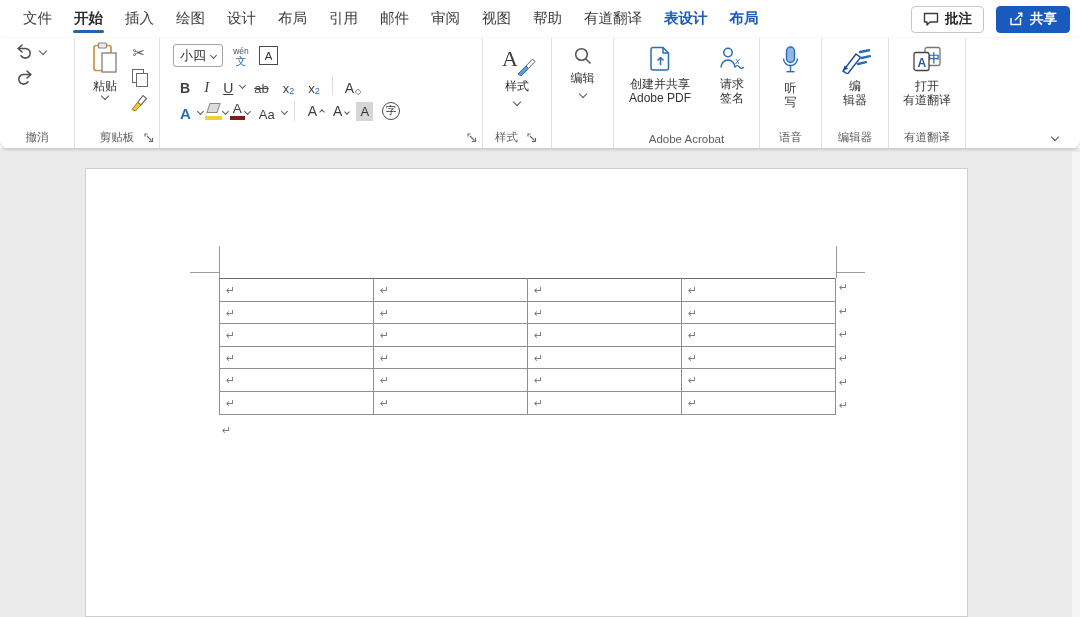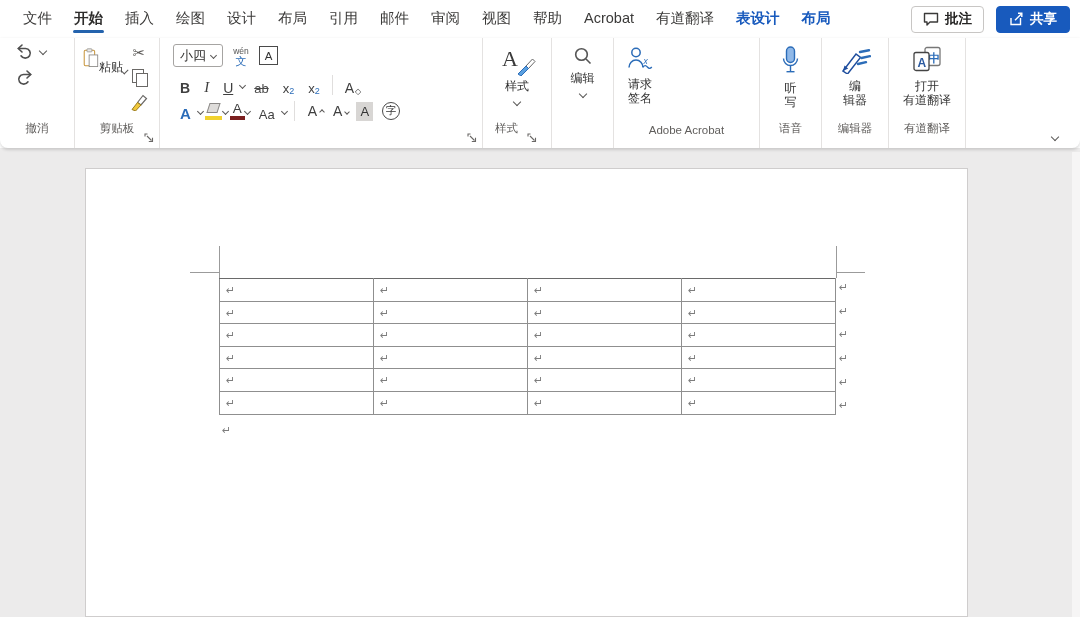--- a/index.html
+++ b/index.html
@@ -13,36 +13,36 @@
   .tab.active { font-weight:bold; color:#2d2c2b; }
   .tab.active::after { content:""; position:absolute; left:10px; right:10px; bottom:5px; height:3px; border-radius:2px; background:#2463ad; }
   .tab.contextual { color:#185abd;font-weight:bold; }
   .tabbar-right { display:flex; align-items:center; gap:12px; padding-right:10px; }
   .btn-comments { display:flex; align-items:center; gap:6px; height:27px; padding:0 11px; background:#fff; border:1px solid #c8c6c4; border-radius:4px; font-size:13.5px; font-weight:bold; color:#252423; }
   .btn-share { display:flex; align-items:center; gap:6px; height:27px; padding:0 12px; background:#185abd; border:1px solid #185abd; border-radius:4px; font-size:13.5px; font-weight:bold; color:#fff; }
 
   
   .ribbon { position:absolute; left:0; top:38px; width:1080px; height:110px; background:#fff; display:flex; border-radius:0 0 8px 8px; box-shadow:0 1.5px 3px rgba(0,0,0,.14); z-index:5; }
   .rgroup { position:relative; height:110px; border-right:1px solid #e4e2e1; flex:none; }
-  .glabel { position:absolute; bottom:12px; left:0; right:0; text-align:center; font-size:11.5px; color:#605e5c; white-space:nowrap; }
+  .glabel { position:absolute; bottom:3px; left:0; right:0; text-align:center; font-size:11.5px; color:#605e5c; white-space:nowrap; }
   .launcher { position:absolute; bottom:5px; right:5px; }
   .chev { display:inline-block; width:6px; height:6px; border-right:1.3px solid #5a5857; border-bottom:1.3px solid #5a5857; transform:rotate(45deg); }
   .chev.up { transform:rotate(-135deg); }
   .bigbtn { display:flex; flex-direction:column; align-items:center; padding-top:8px; width:100%; cursor:default; }
   .btxt { font-size:12px; color:#333; line-height:14px; margin-top:5px; text-align:center; white-space:nowrap; }
   .bigbtn .chev { margin-top:6px; }
 
   
   .g-undo { width:75px; }
   .ubtn { position:absolute; display:flex; align-items:center; gap:6px; }
   .u1 { left:15px; top:5px; } .u2 { left:15px; top:31px; }
 
   
   .g-clip { width:85px; }
-  .pastebtn { position:absolute; left:8px; top:4px; width:44px; display:flex; align-items:flex-end; }
+  .pastebtn { position:absolute; left:8px; top:4px; width:44px; display:flex; flex-direction:column; align-items:center; }
   .clipcol { position:absolute; left:52px; top:6px; width:24px; display:flex; flex-direction:column; align-items:center; gap:7px; }
   .cuticon { font-size:15px; color:#5f5d5b; }
   .copyicon { position:relative; width:14px; height:16px; }
   .copyicon::before { content:""; position:absolute; left:0; top:0; width:10px; height:12px; border:1.2px solid #6a6866; background:#fff; }
   .copyicon::after { content:""; position:absolute; left:4px; top:4px; width:10px; height:12px; border:1.2px solid #6a6866; background:#fff; }
 
   
   .g-font { width:323px; }
   .frow { display:flex; align-items:center; padding-left:13px; }
   .frow1 { margin-top:6px; gap:5px; }
@@ -120,21 +120,20 @@
         <div class="tab active">开始</div>
         <div class="tab">插入</div>
         <div class="tab">绘图</div>
         <div class="tab">设计</div>
         <div class="tab">布局</div>
         <div class="tab">引用</div>
         <div class="tab">邮件</div>
         <div class="tab">审阅</div>
         <div class="tab">视图</div>
         <div class="tab">帮助</div>
-        <div class="tab">Acrobat</div>
         <div class="tab">有道翻译</div>
         <div class="tab contextual">表设计</div>
         <div class="tab contextual">布局</div>
       </div>
     <div class="tabbar-right">
       <button class="btn-comments">
         <svg width="16" height="15" viewBox="0 0 16 15">
             <path d="M1.5 1.5 h13 v8.5 h-7.5 l-3 3 v-3 h-2.5 z" fill="none" stroke="#3b3a39" stroke-width="1.4" stroke-linejoin="round"></path>
           </svg>
         <span>批注</span>
@@ -296,20 +295,32 @@
             <circle cx="8.5" cy="8.5" r="5.8" fill="none" stroke="#555" stroke-width="1.6"></circle>
             <line x1="13" y1="13" x2="17.5" y2="17.5" stroke="#555" stroke-width="1.6"></line>
           </svg>
         <span class="btxt">编辑</span>
         <span class="chev"></span>
       </div>
     </div>
 
     <div class="rgroup g-acro">
       <div class="acrorow">
+        <div class="bigbtn" style="width:92px;">
+          <svg width="23" height="26" viewBox="0 0 23 26">
+            <g fill="none" stroke="#2b6cb8" stroke-width="1.5" stroke-linejoin="round">
+              <path d="M4 1.5 h10 l5.5 5.5 v15 a2 2 0 0 1 -2 2 h-13.5 a2 2 0 0 1 -2 -2 v-18.5 a2 2 0 0 1 2 -2 z"></path>
+              <path d="M14 1.5 v5.5 h5.5"></path>
+              <path d="M11.5 19 v-7"></path>
+                <path d="M8.5 14.5 L11.5 11.5 L14.5 14.5"></path>
+            </g>
+          </svg>
+          <span class="btxt">创建并共享</span>
+          <span class="btxt" style="margin-top:0;">Adobe PDF</span>
+        </div>
         <div class="bigbtn" style="width:52px;">
           <svg width="27" height="26" viewBox="0 0 27 26">
             <g fill="none" stroke="#2b6cb8" stroke-width="1.5">
               <circle cx="9" cy="6.5" r="4.2"></circle>
               <path d="M2 21.5 a7 7.5 0 0 1 14 0"></path>
             </g>
             <text x="16.5" y="17.5" font-size="8.5" fill="#2b6cb8" font-style="italic">x</text>
             <path d="M16 21 q2.2 -2.6 4.4 0 t4.4 0" fill="none" stroke="#2b6cb8" stroke-width="1.3"></path>
           </svg>
           <span class="btxt">请求</span>

